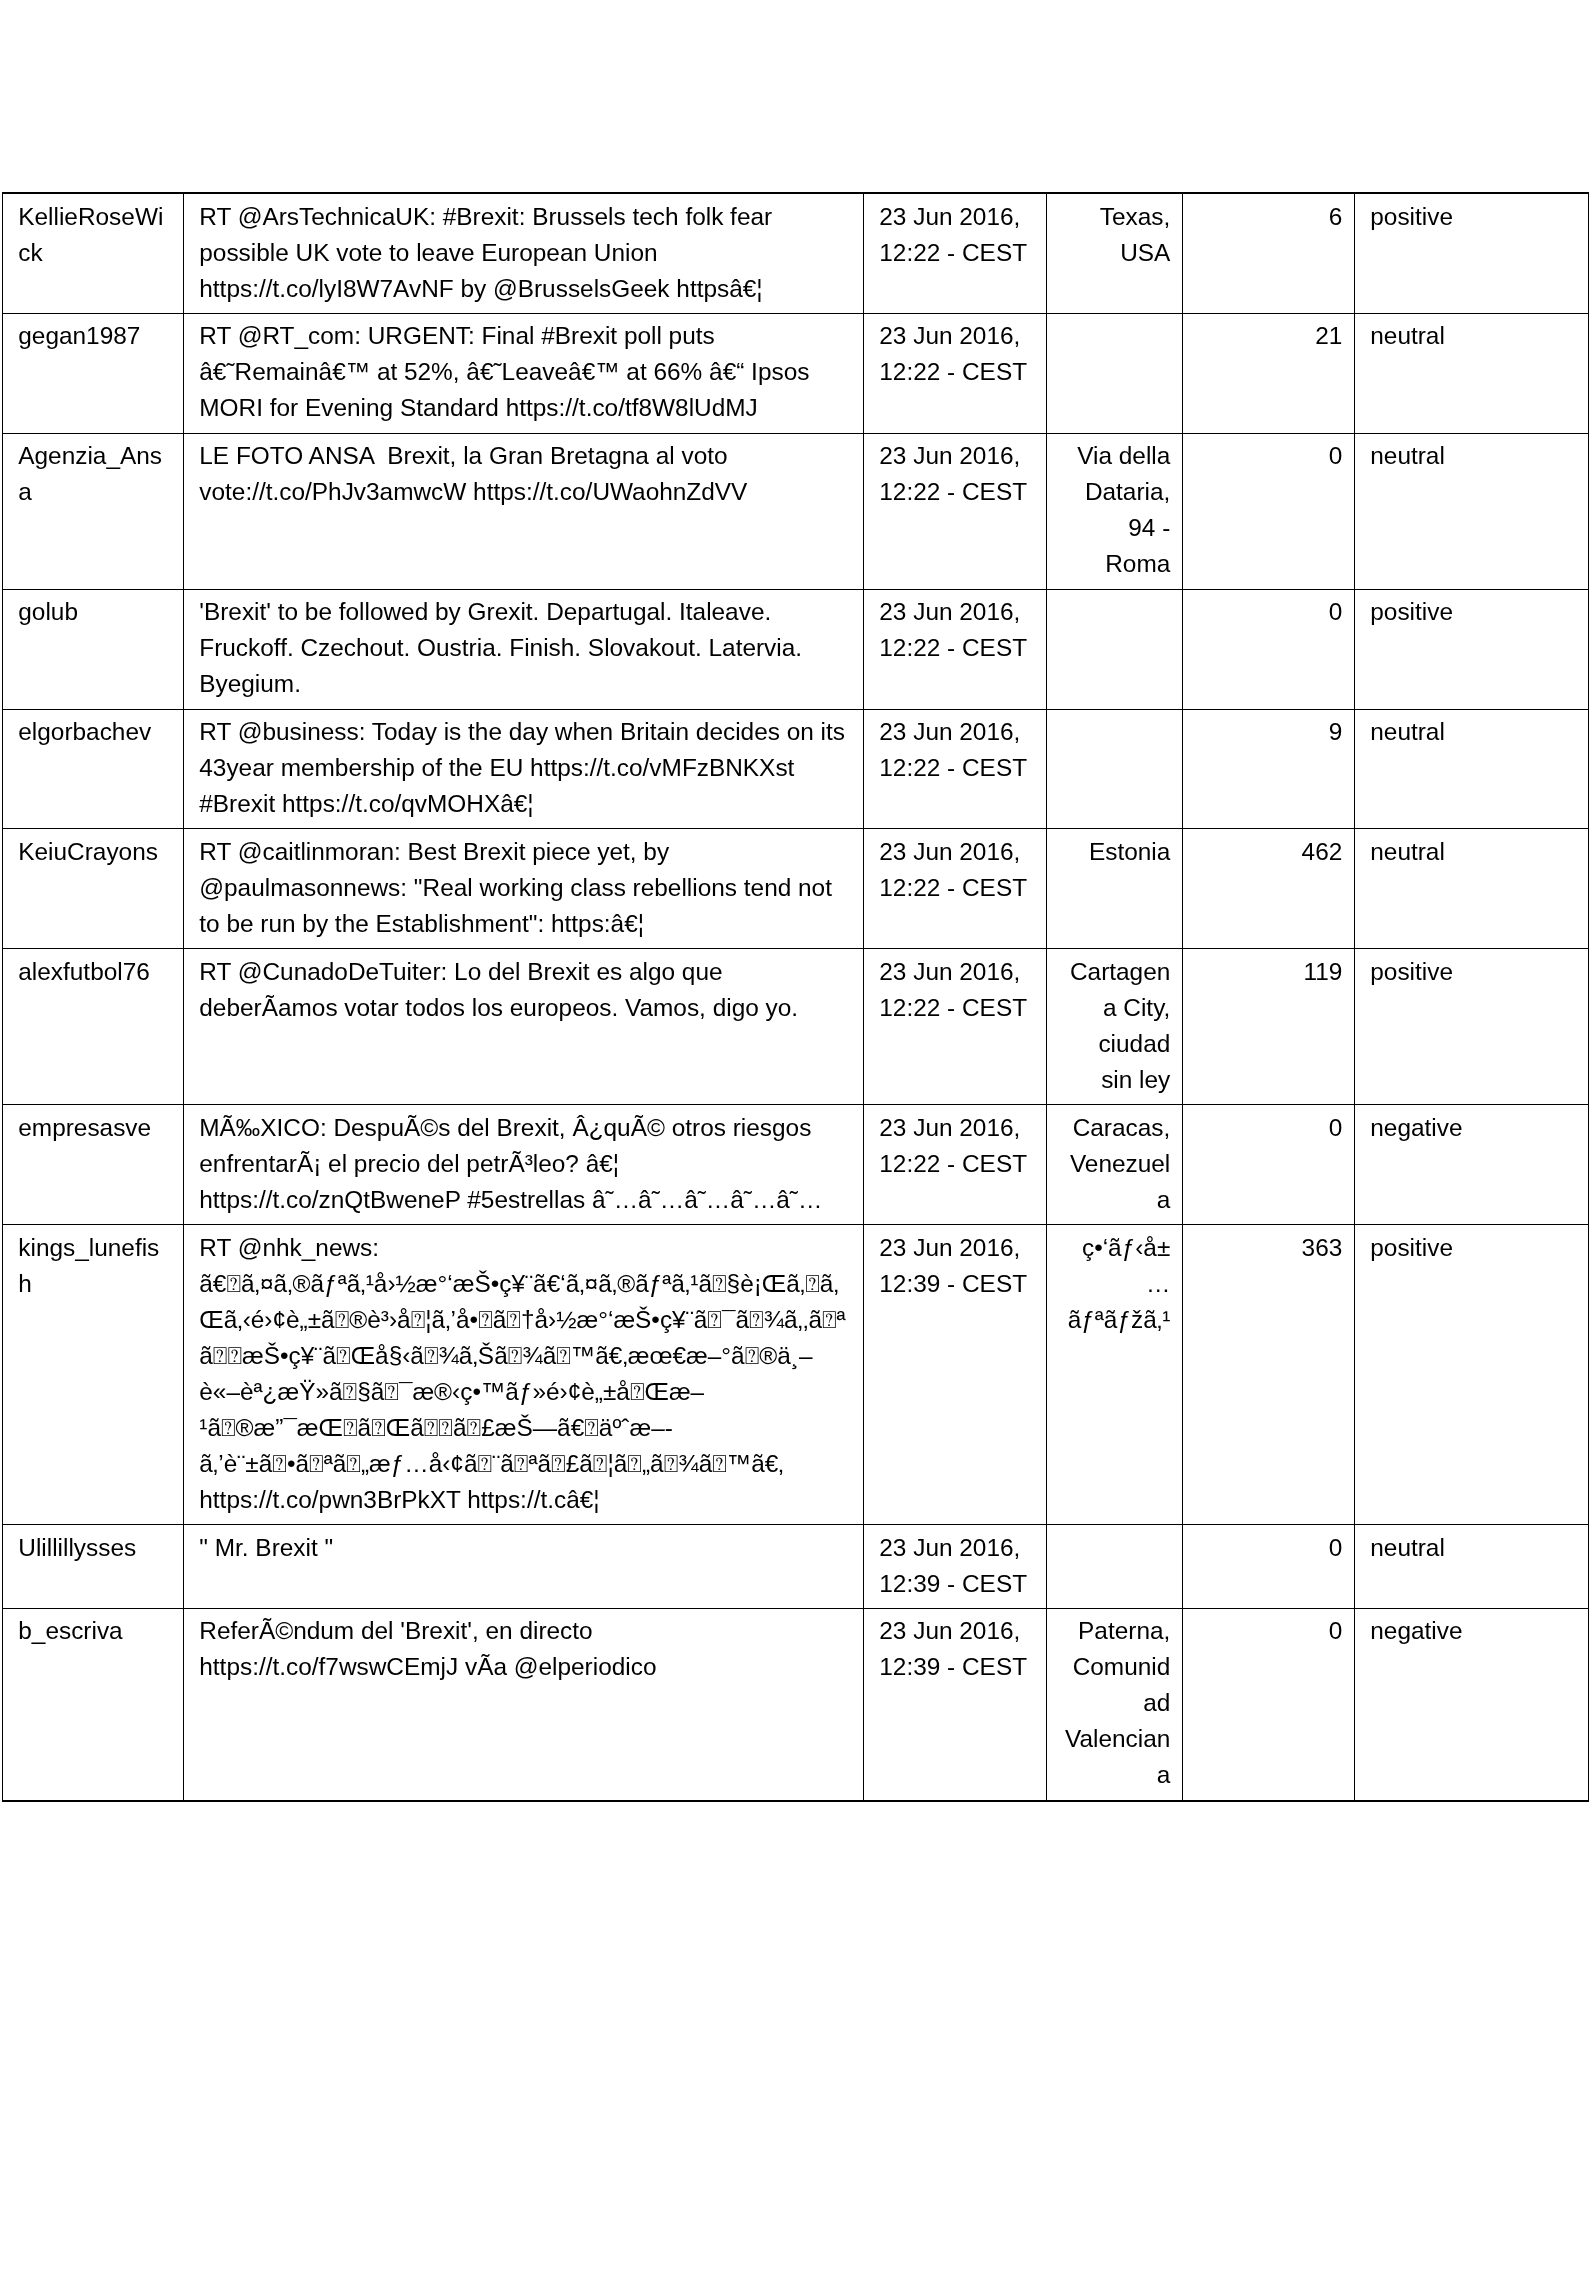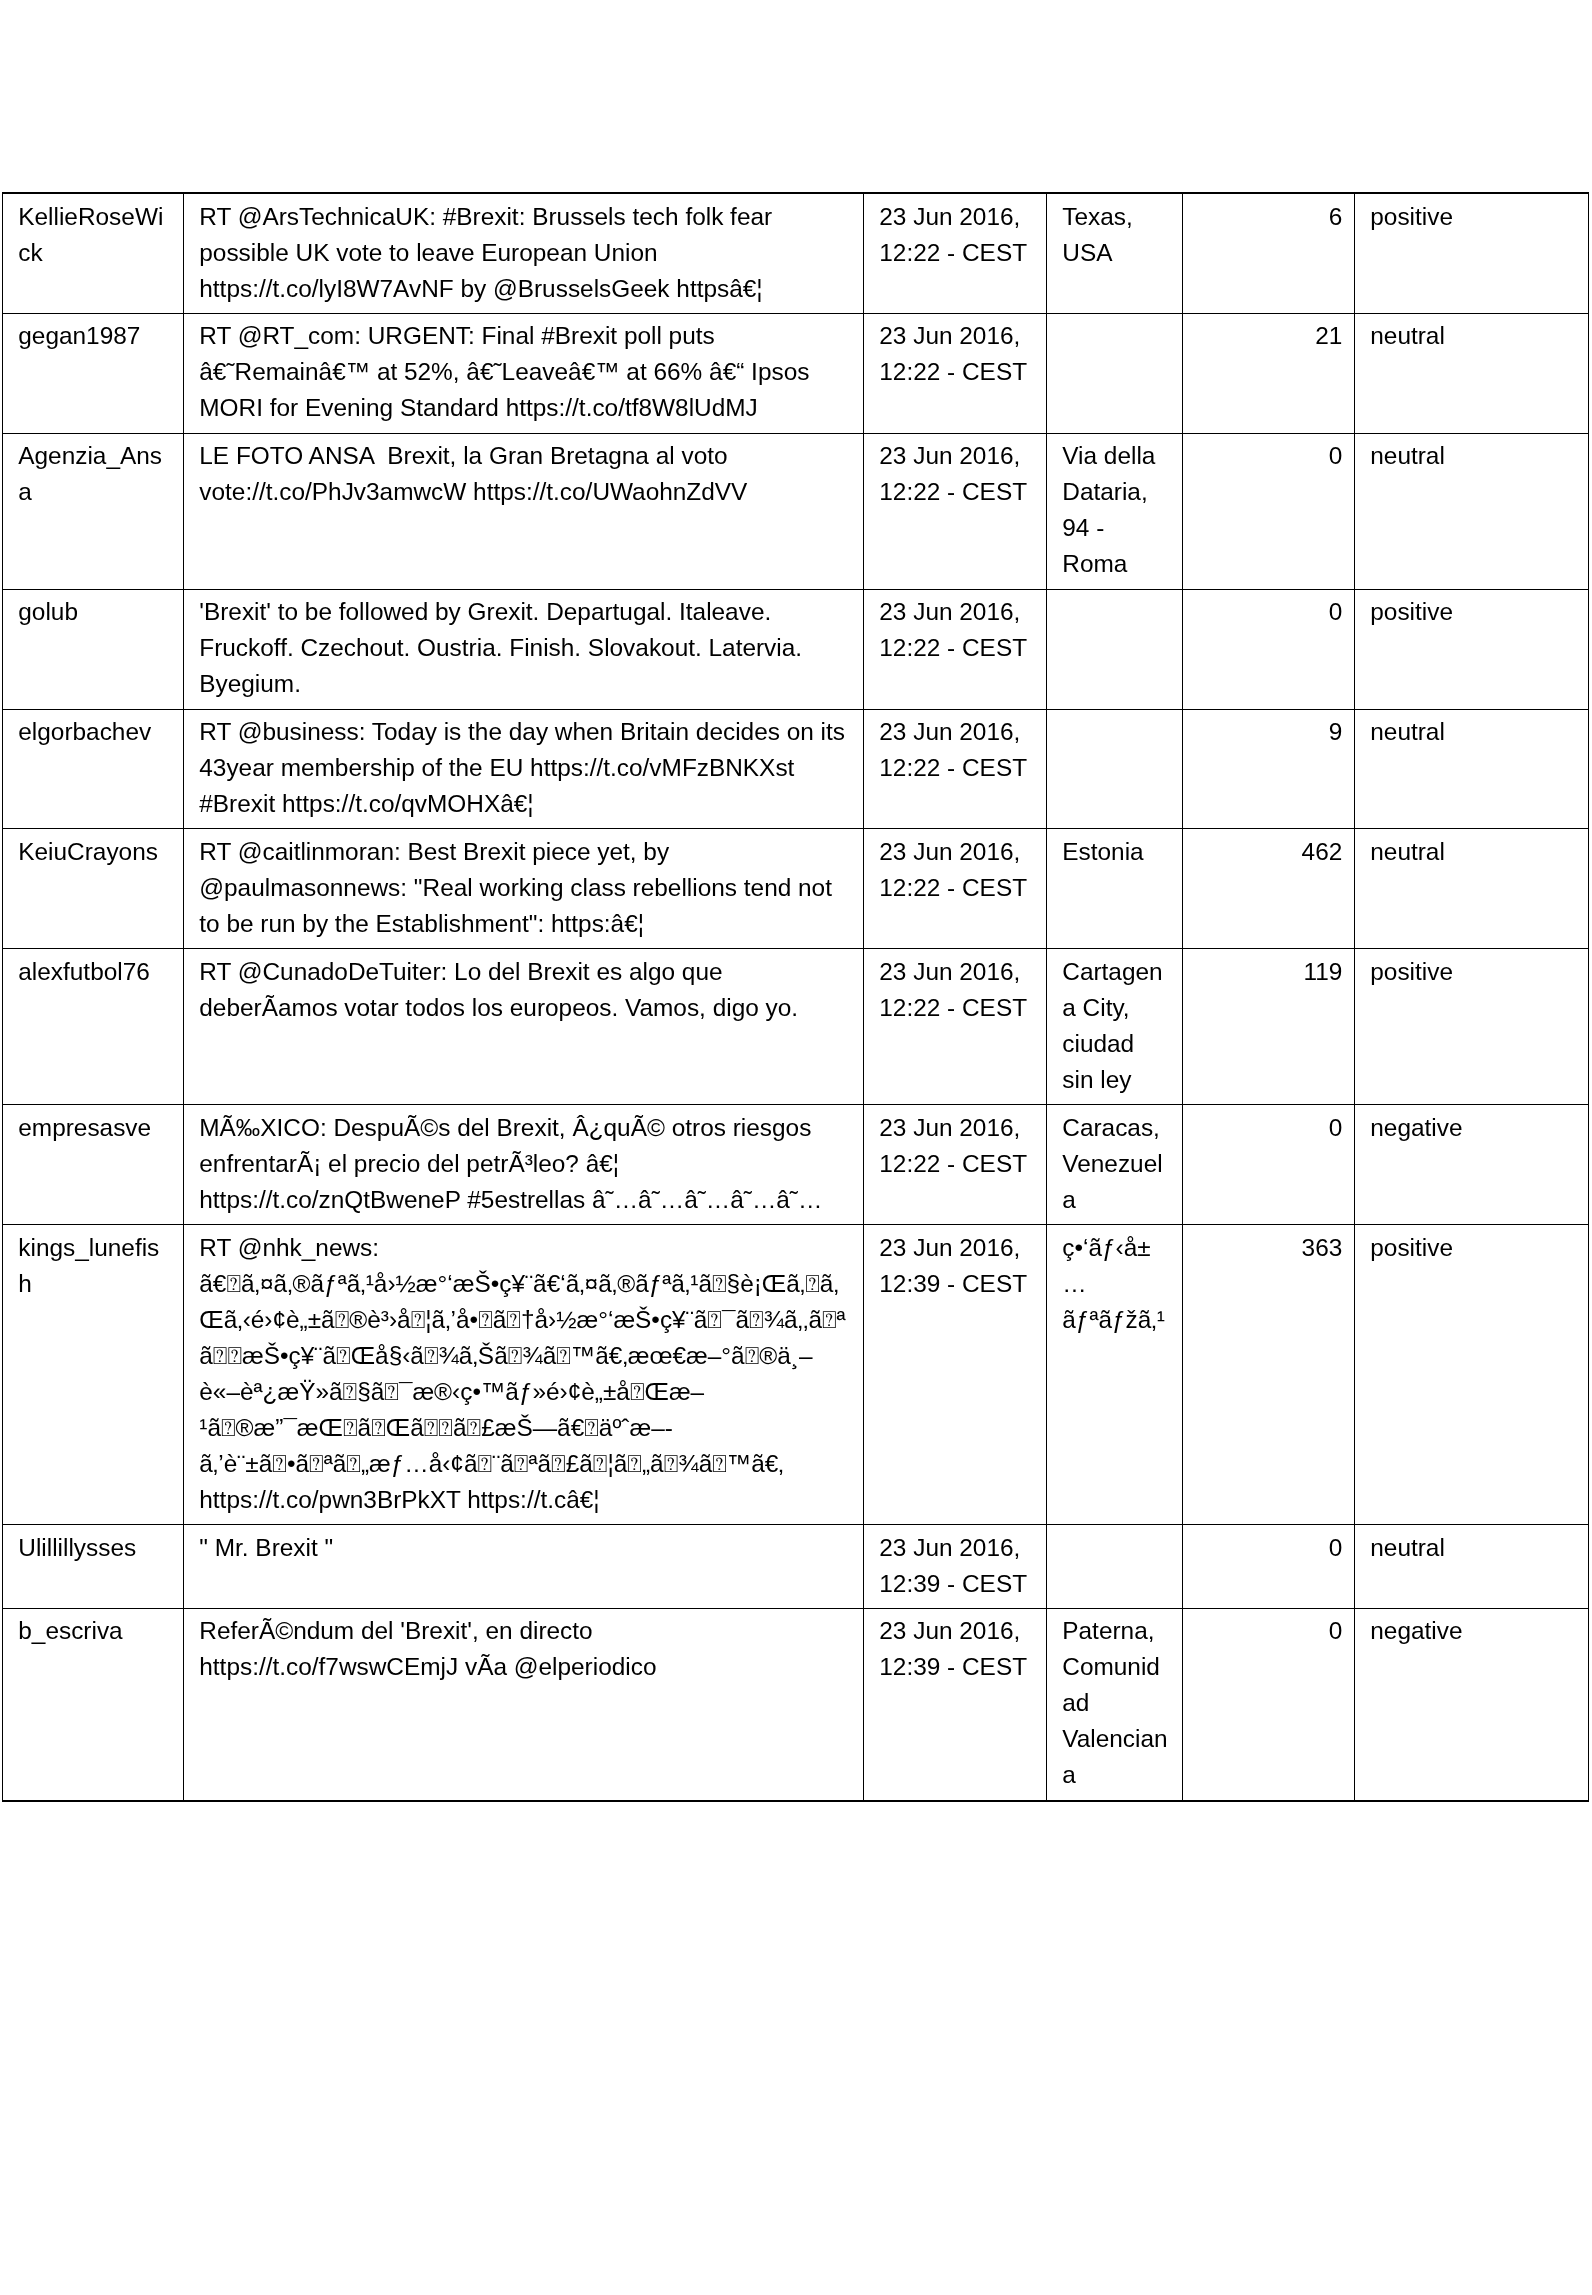--- a/index.html
+++ b/index.html
@@ -30,21 +30,21 @@
     border: 1.9px solid #000000;
     vertical-align: top;
     padding: 4.5px 11.6px 6.4px 15.4px;
     overflow-wrap: break-word;
   }
   table.tweets tr:first-child td { border-top-width: 2.6px; }
   table.tweets tr:last-child td { border-bottom-width: 2.6px; }
   td.col-user { padding-left: 10.3px; padding-right: 19px; }
   td.col-tweet { white-space: pre-wrap; }
   td.col-date { padding-right: 7.7px; }
-  td.col-loc { padding-right: 6.4px; }
+  td.col-loc { padding-right: 6.4px; text-align: right; }
   td.col-count { text-align: right; padding-right: 14px; }
   td.col-sent { padding-left: 16.7px; }
   .bates {
     position: absolute;
     top: 2243px;
     right: 24.4px;
     font-size: 28px;
     letter-spacing: 0.6px;
     white-space: nowrap;
     color: #000000;

